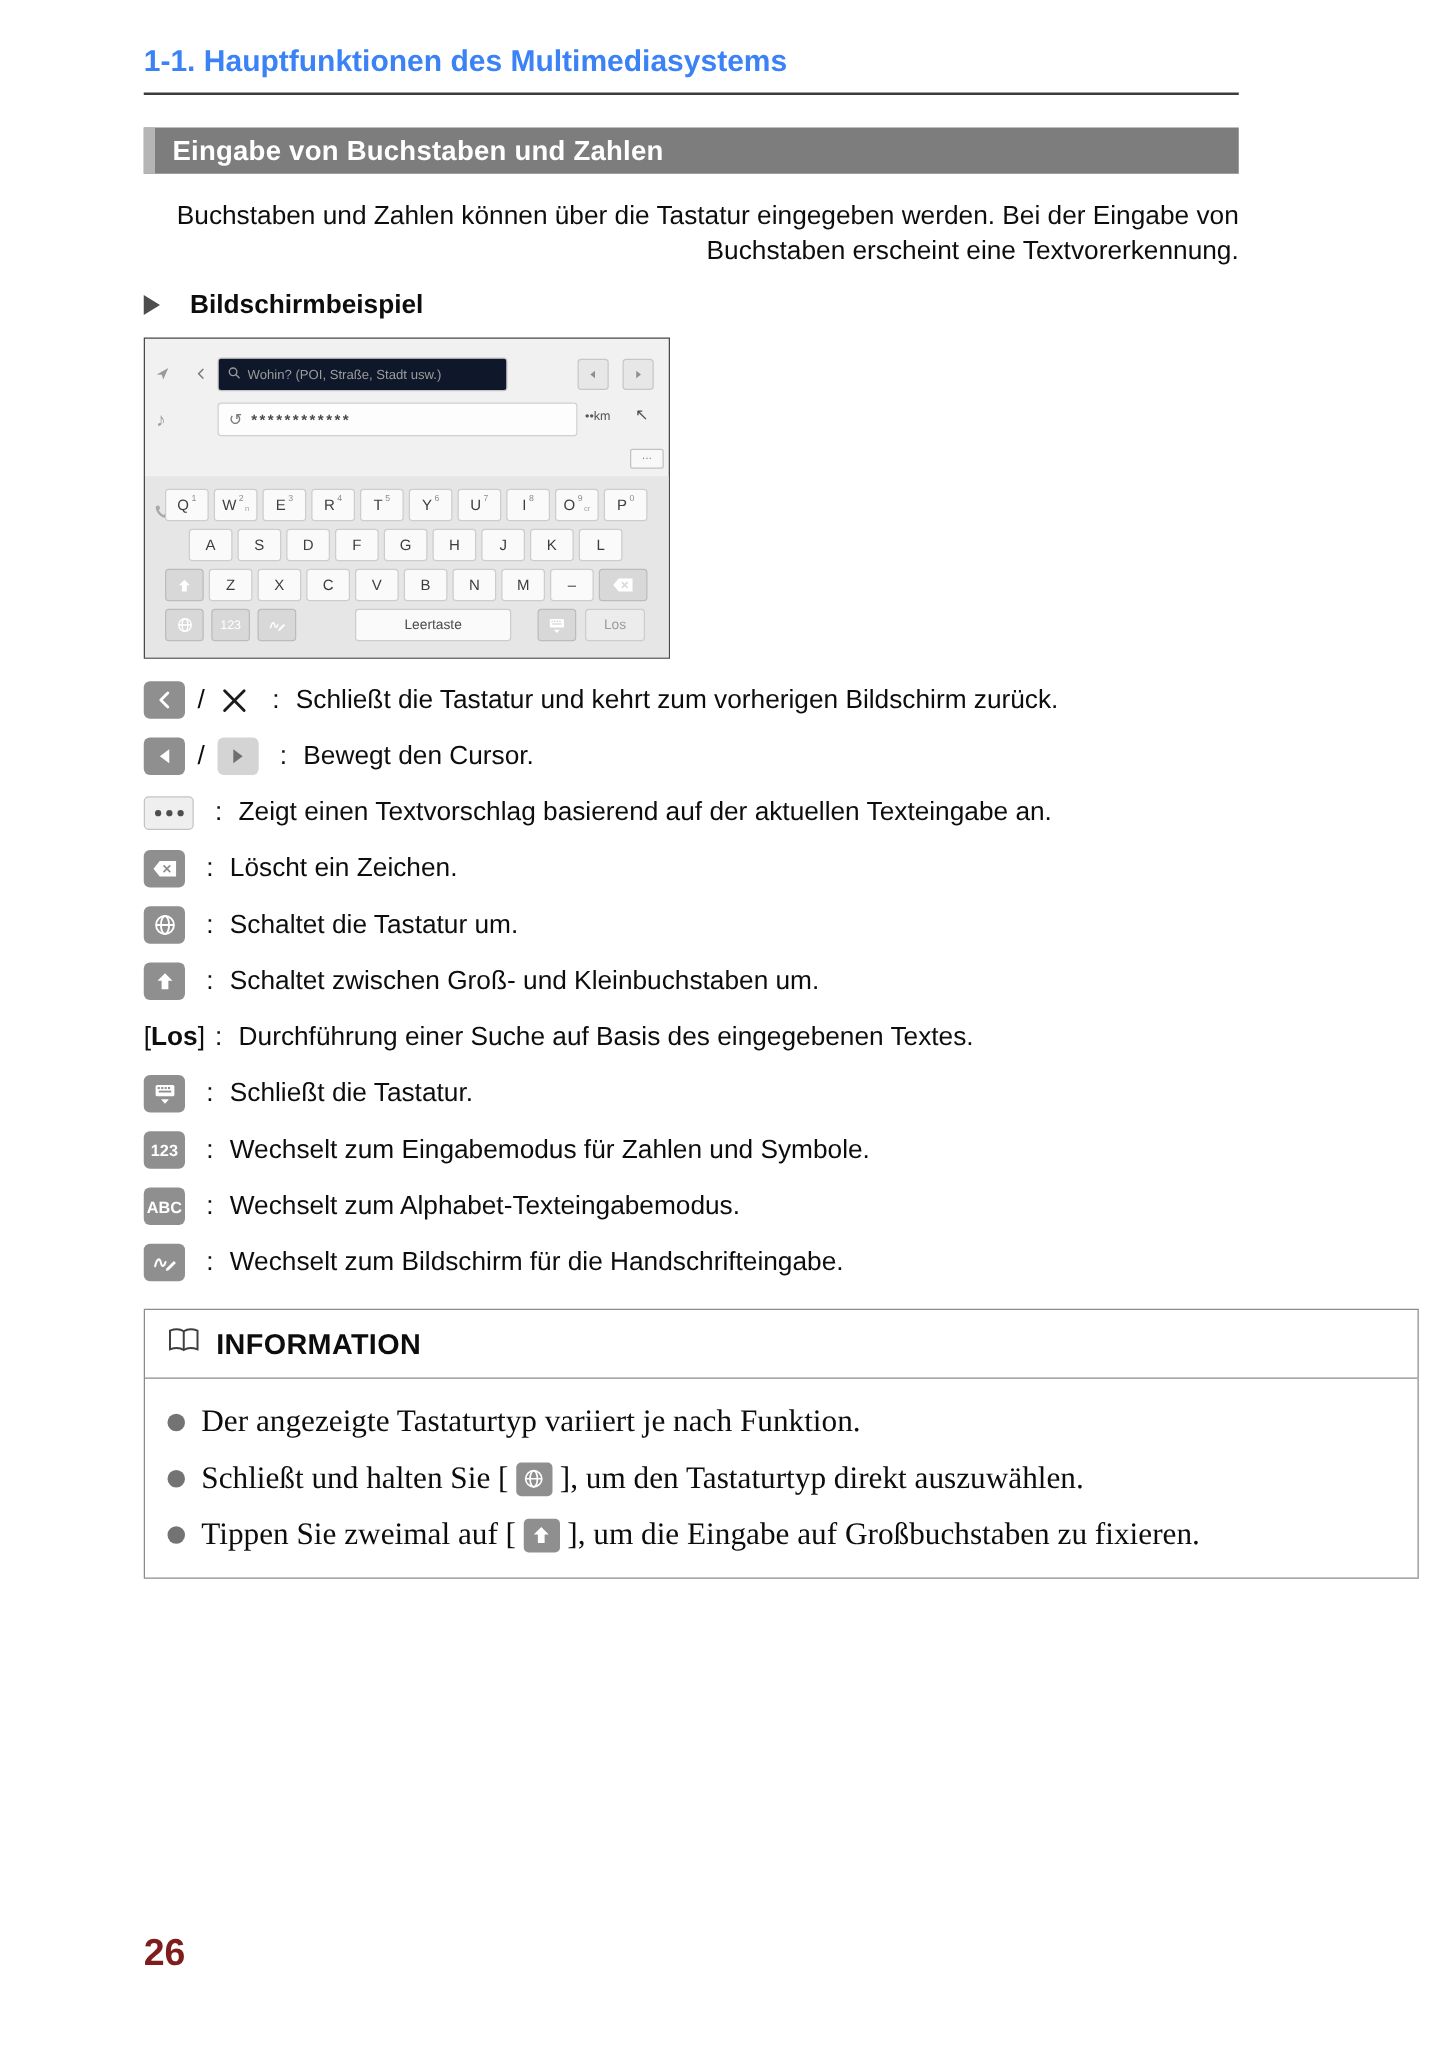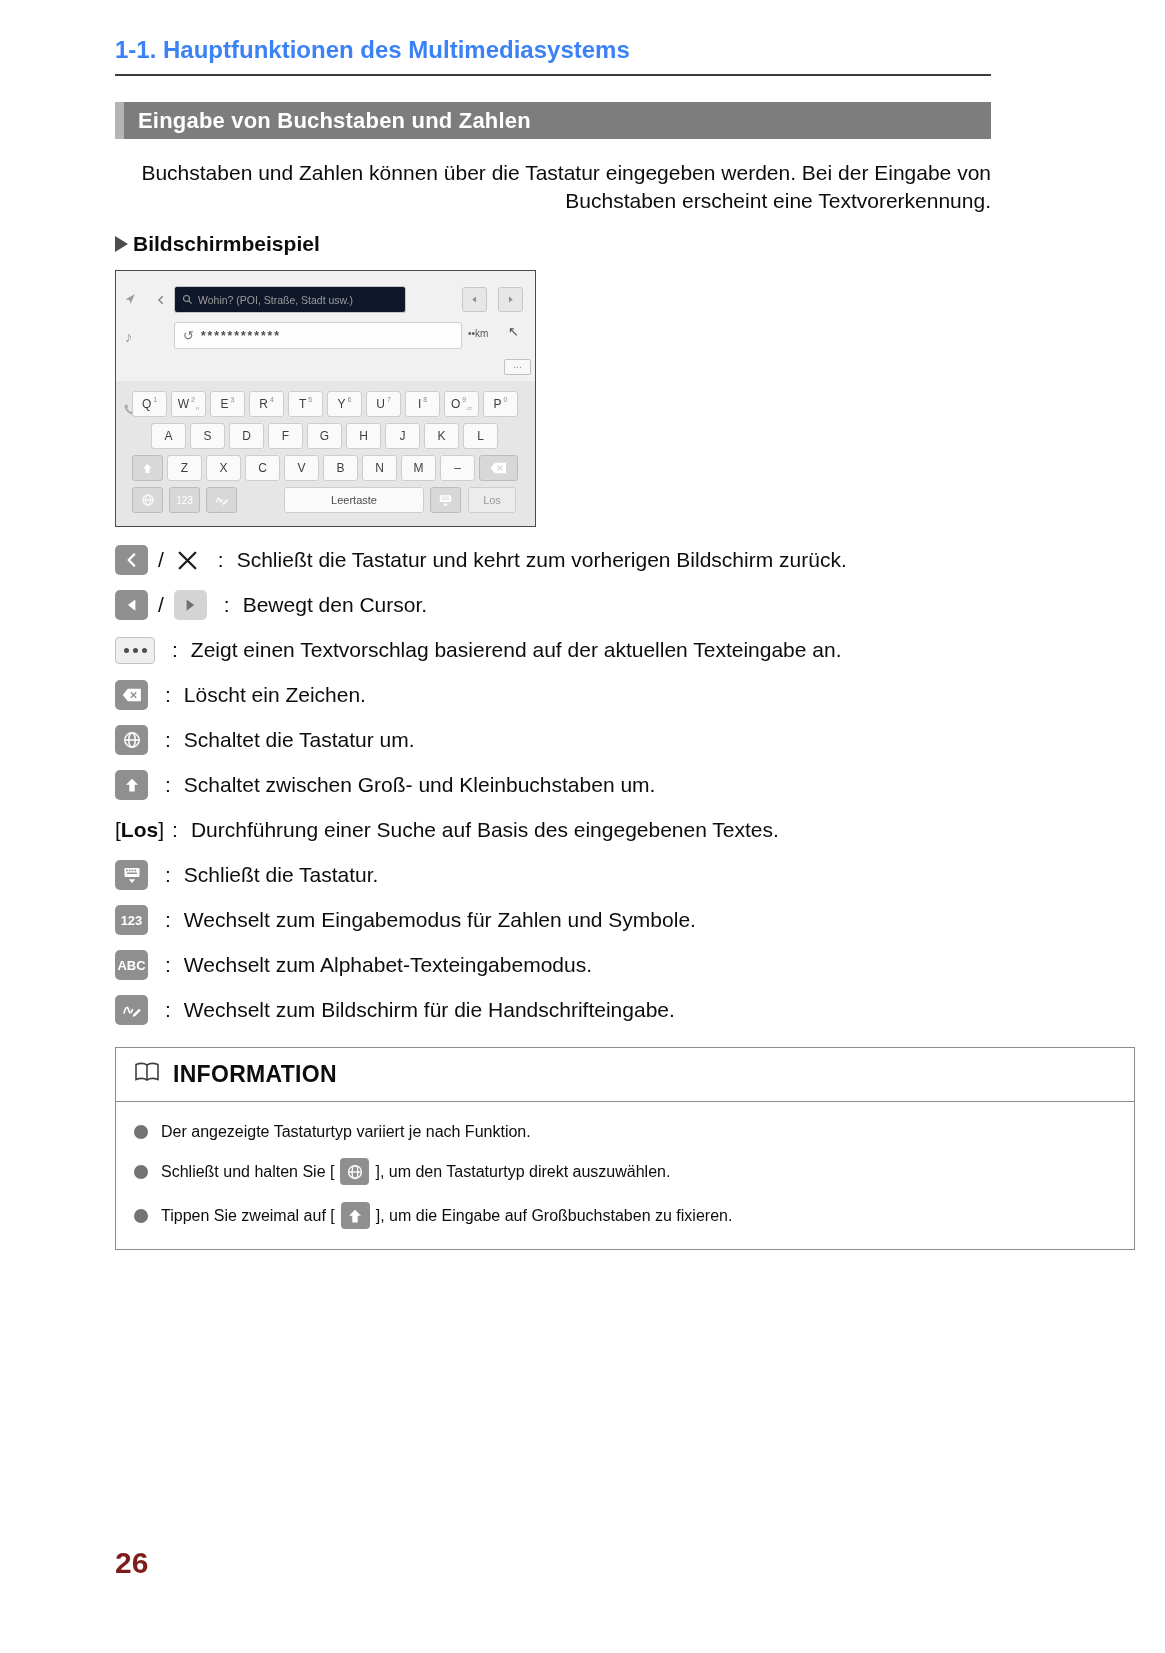--- a/index.html
+++ b/index.html
@@ -9,21 +9,21 @@
   .content { position:absolute; left:115px; top:0; width:876px; }
 
   .doc-header { padding-top:36px; font-size:24px; font-weight:bold; color:#3b82f6; }
   .header-rule { margin-top:10px; height:2px; background:#3c3c3c; }
 
   .banner { margin-top:26px; height:37px; background:#7d7d7d; border-left:9px solid #b5b5b5; display:flex; align-items:center; padding-left:14px; }
   .banner-title { color:#fff; font-weight:bold; font-size:22px; letter-spacing:0.2px; }
 
   .intro { margin-top:20px; font-size:21px; line-height:1.32; color:#0d0d0d;text-align:right; }
 
-  .example-row { margin-top:18px; display:flex; align-items:center; gap:5px; }
+  .example-row { margin-top:18px; display:flex; align-items:center; gap:24px; }
   .tri-right { width:0; height:0; border-left:13px solid #4d4d4d; border-top:8px solid transparent; border-bottom:8px solid transparent; }
   .example-label { font-weight:bold; font-size:21px; }
 
   
   .shot { position:relative; margin-top:14px; width:421px; height:257px; border:1px solid #4a4a4a; background:#f1f1f1; overflow:hidden; }
   .kbd-bg { position:absolute; left:0; right:0; top:110px; bottom:0; background:#e6e6e6; }
   .side-ic { position:absolute; color:#9a9a9a; font-size:14px; line-height:1; }
   .back-chev { position:absolute; left:40px; top:21px; }
   .searchbox { position:absolute; left:58px; top:15px; width:232px; height:27px; background:#0f172a; border:1px solid #c5c5c5; border-radius:3px; display:flex; align-items:center; gap:5px; padding:0 7px; }
   .ph { font-size:10.5px; color:#9c9c9c; white-space:nowrap; overflow:hidden; }
@@ -60,21 +60,21 @@
   .s20 { width:20px; height:20px; display:block; }
 
   
   .infobox { margin-top:20px; border:1px solid #8c8c8c; width:1020px; }
   .info-head { display:flex; align-items:center; gap:13px; padding:13px 18px; }
   .info-title { font-size:23px; font-weight:bold; letter-spacing:0.3px; }
   .info-divider { height:1px; background:#8c8c8c; }
   .info-items { padding:4px 18px 20px; }
   .iitem { display:flex; align-items:center; margin-top:17px; font-size:20px; }
   .bullet { width:14px; height:14px; border-radius:50%; background:#737373; margin-right:13px; flex:none; }
-  .itext { font-size:16px; }
+  .itext { font-size:25px;font-family:Liberation Serif, serif; }
   .inline-icon { width:29px; height:27px; border-radius:4px; background:#8f8f8f; display:inline-flex; align-items:center; justify-content:center; margin:0 6px; flex:none; }
 
   .page-number { position:absolute; left:115px; top:1546px; font-size:30px; font-weight:bold; color:#7f1d1d; }
 </style>
 </head>
 <body>
 
 <div class="page">
   <div class="content">
 
@@ -268,21 +268,21 @@
         </div>
         <div class="key fkey" style="left:53px;width:31px;font-size:10px;color:#fff">
             <span>123</span>
           </div>
         <div class="key fkey" style="left:90px;width:31px">
           <svg width="14" height="14" viewBox="0 0 24 24">
               <path d="M2.5 15.5 C4.5 7.5 7 7.5 8 12 C9 16.5 11 16.5 12.5 11.5" fill="none" stroke="#fff" stroke-width="2" stroke-linecap="round"></path>
               <path d="M13.5 17.5 L20.5 10.5 L22.5 12.5 L15.5 19.5 L12.8 20.2 Z" fill="#fff"></path>
             </svg>
         </div>
-        <div class="key key-space" style="left:168px;width:140px">
+        <div class="key key-space" style="left:168px;width:125px">
             <span>Leertaste</span>
           </div>
         <div class="key fkey" style="left:314px;width:31px">
           <svg width="15" height="15" viewBox="0 0 24 24">
               <rect x="3" y="3.5" width="18" height="11" rx="1.5" fill="#fff"></rect>
               <g fill="#d8d8d8">
                 <rect x="5" y="5.5" width="2" height="2"></rect>
                 <rect x="8.3" y="5.5" width="2" height="2"></rect>
                 <rect x="11.6" y="5.5" width="2" height="2"></rect>
                 <rect x="14.9" y="5.5" width="2" height="2"></rect>

